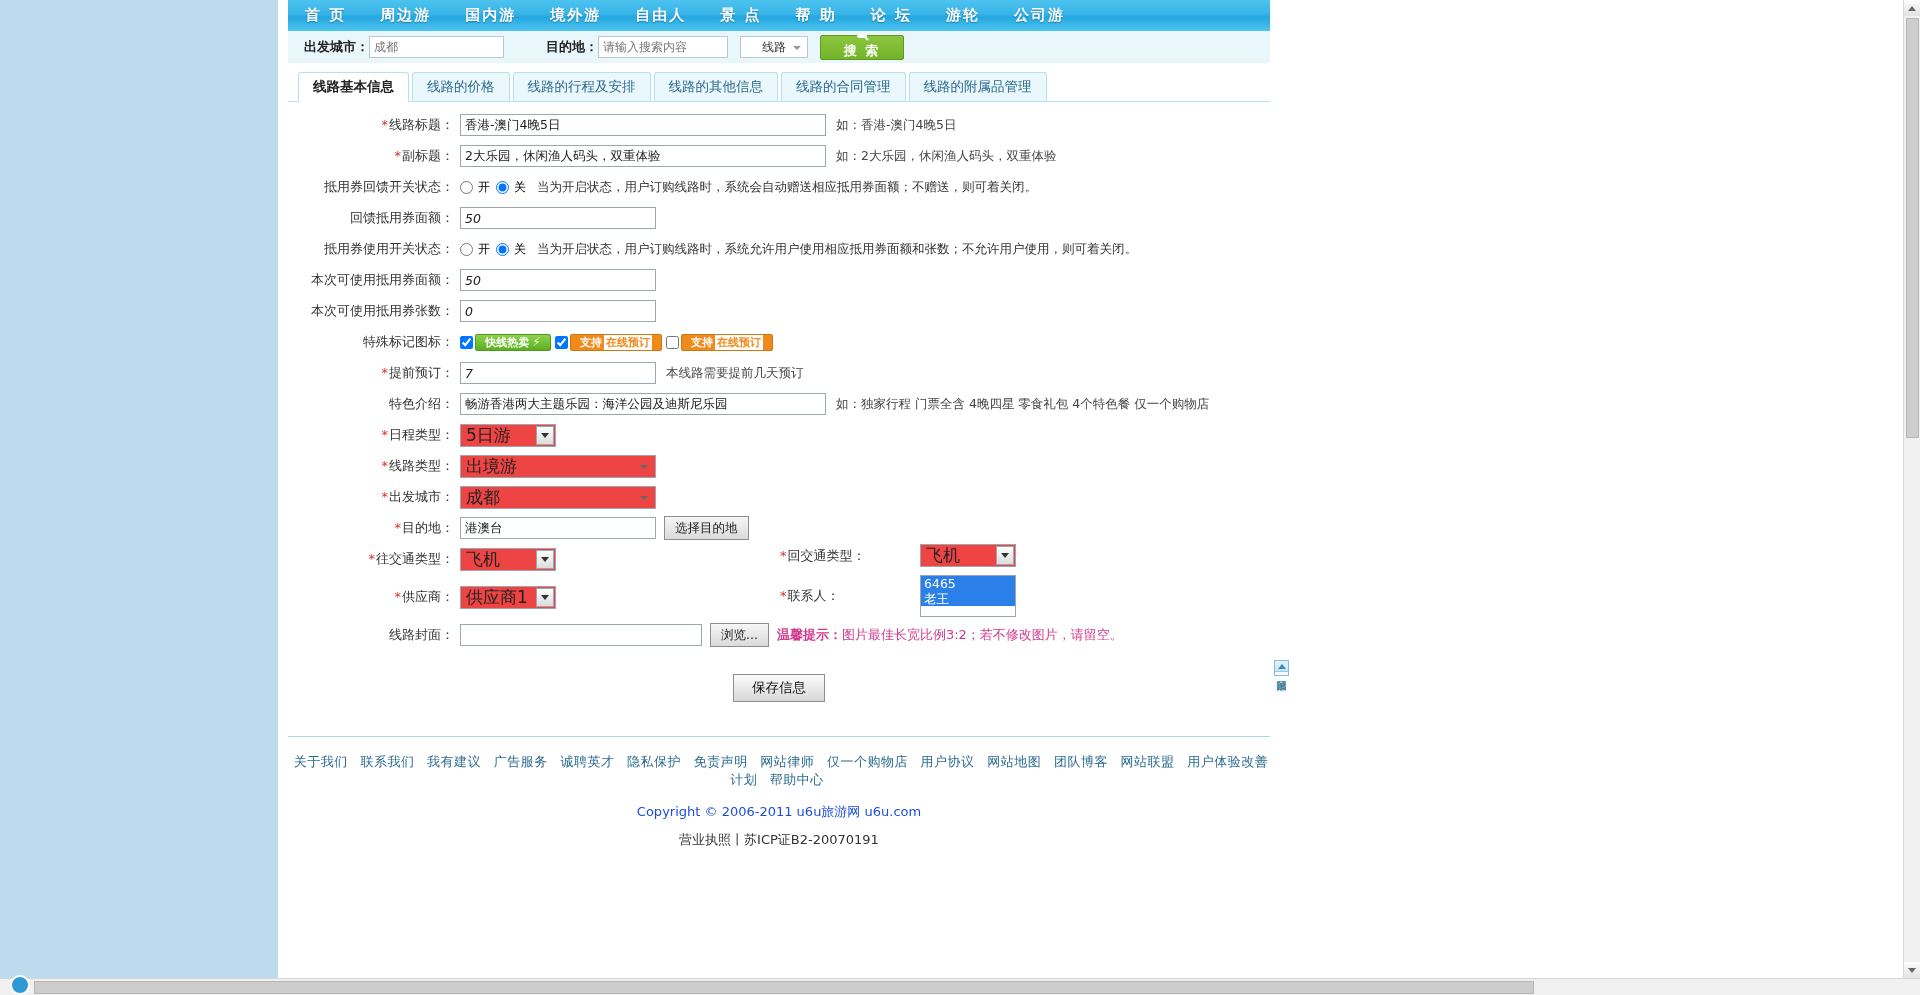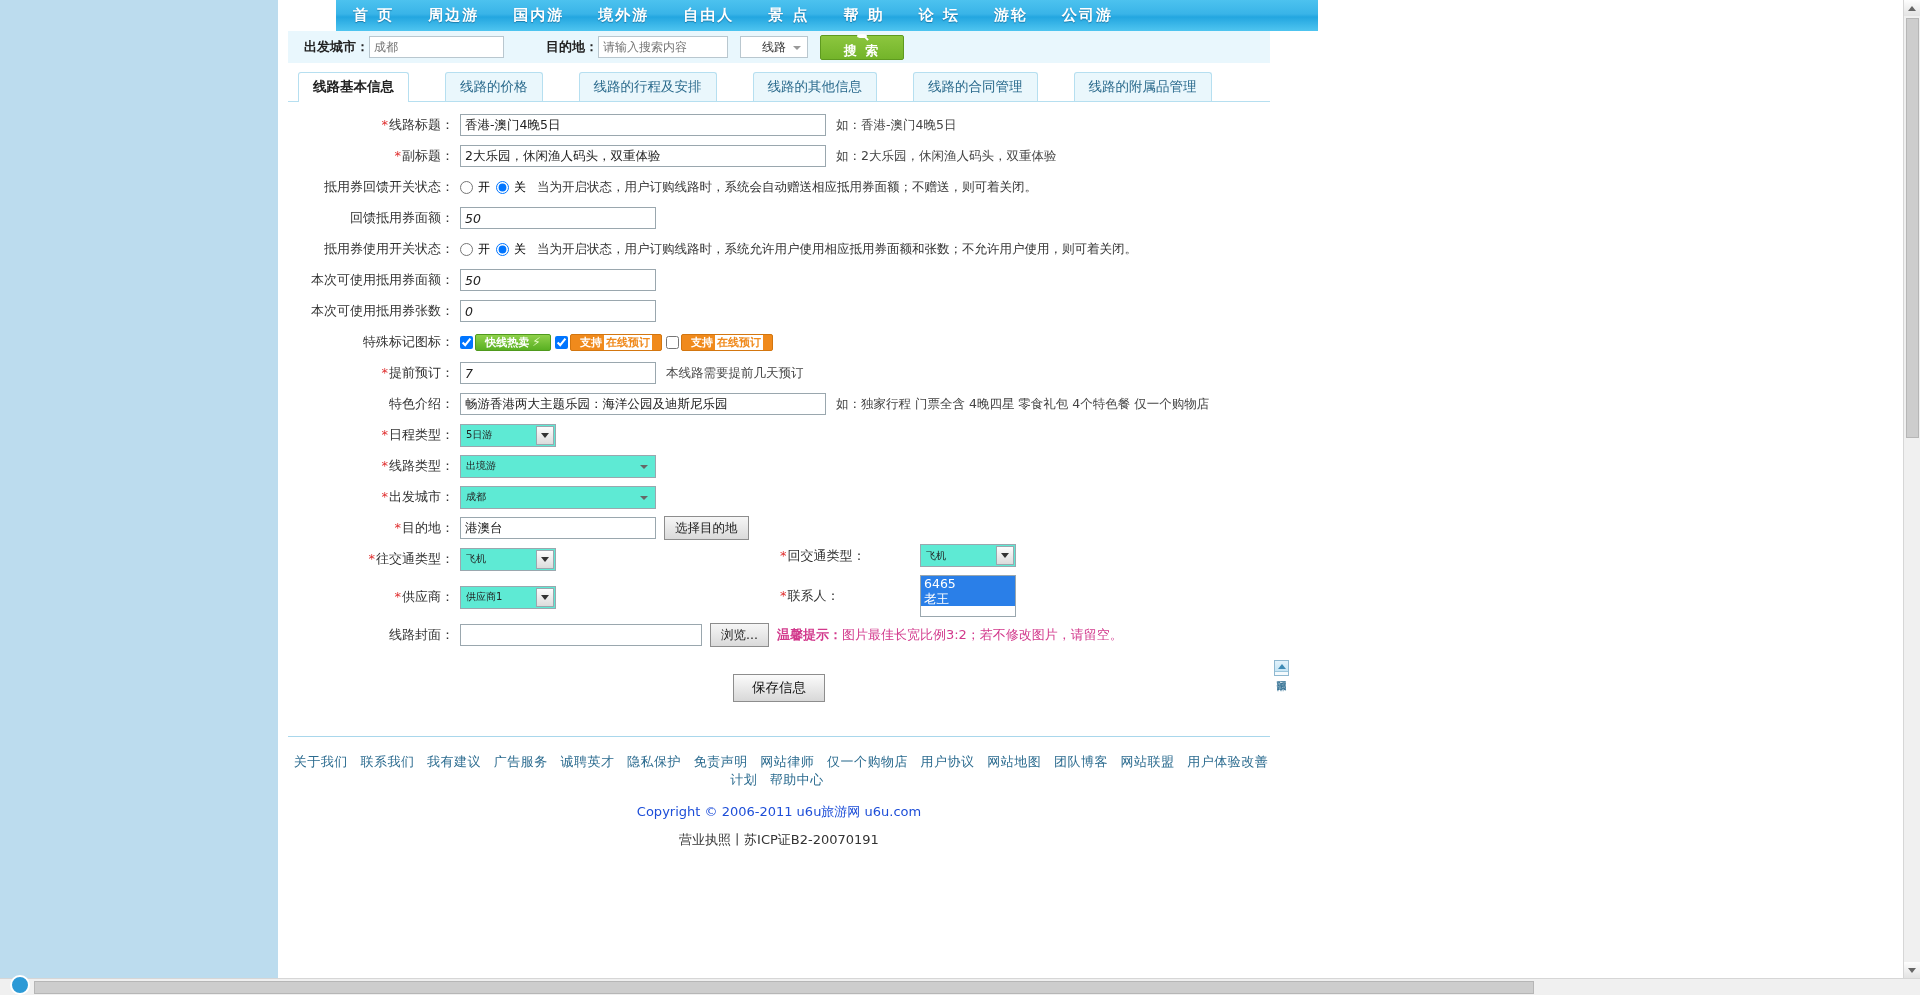--- a/index.html
+++ b/index.html
@@ -34,21 +34,21 @@
     width: 992px;
     height: 995px;
     background: #ffffff;
   }
 
   
   .topnav {
     position: absolute; left: 10px; top: 0;
     width: 982px; height: 31px;
     background: linear-gradient(to bottom, #4cc2ef 0%, #39b4e8 45%, #23a6e0 55%, #4fc5f0 100%);
-    display: flex; align-items: center; margin-left: 48px;
+    display: flex; align-items: center;
   }
   .topnav .nav-item {
     color: #ffffff;
     font-size: 15px;
     font-weight: bold;
     padding: 0 17px;
     letter-spacing: 2px;
     text-shadow: 0 1px 1px rgba(0,60,100,.45);
     cursor: pointer;
     white-space: nowrap;
@@ -115,21 +115,20 @@
     width: 6px; height: 2px; background: #fff; transform: rotate(45deg);
   }
 
   
   .tabs {
     position: absolute; left: 10px; top: 68px;
     width: 982px; height: 34px;
     border-bottom: 1px solid #b6dff0;
     display: flex; align-items: flex-end;
     padding-left: 10px;
-    gap: 33px;
   }
   .tab {
     height: 29px;
     line-height: 27px;
     padding: 0 14px;
     margin-right: 3px;
     font-size: 13.5px;
     color: #2a6a8c;
     background: #eaf7fc;
     border: 1px solid #b6dff0;
@@ -210,22 +209,22 @@
   }
   .badge-orange .inv {
     background: #fff; color: #f08a1c; padding: 0 2px; margin-left: 2px;
   }
   .cb-gap { margin-left: 12px; margin-right: 4px; }
 
   
   .sel {
     height: 23px;
     border: 1px solid #9aa7ae;
-    background: #5eead4;
-    font-size: 10px;
+    background: #ef4444;
+    font-size: 17px;
     color: #222;
     display: flex; align-items: center;
     padding-left: 5px;
     position: relative;
     cursor: pointer;
   }
   .sel .btnbox {
     position: absolute; right: 1px; top: 1px;
     width: 18px; height: 19px;
     background: linear-gradient(to bottom,#fdfdfd,#dcdcdc);

